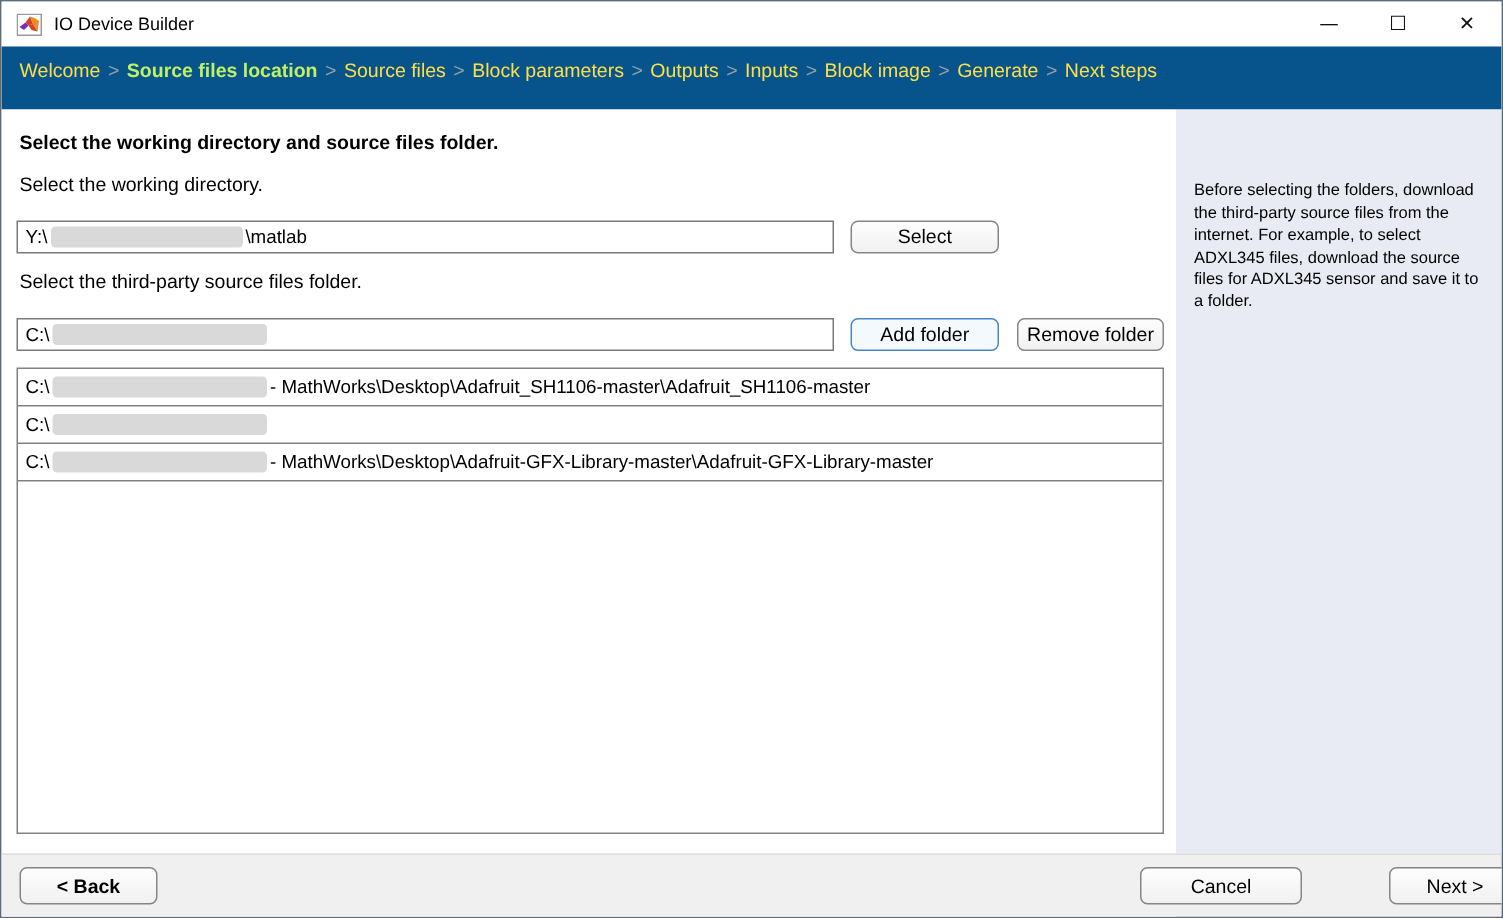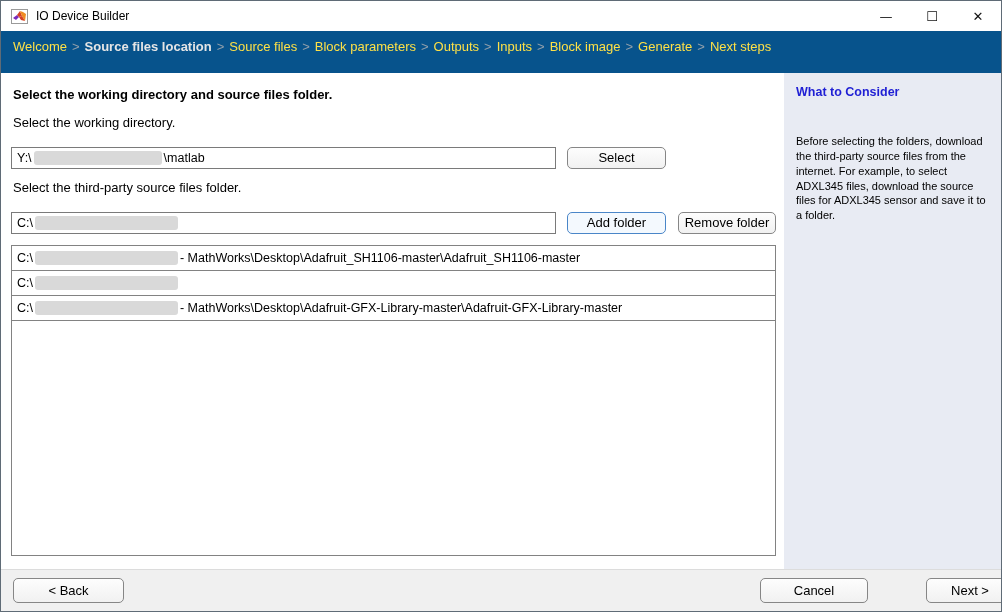--- a/index.html
+++ b/index.html
@@ -25,21 +25,21 @@
     font-family: "DejaVu Sans", sans-serif;
   }
 
   
   .breadcrumb-bar {
     position: absolute; top: 30px; left: 0; width: 100%; height: 42px;
     background: #07538c; padding: 8px 0 0 12px; font-size: 13px;
     white-space: nowrap;
   }
   .crumb { color: #fde047; }
-  .crumb.active { color: #e5e5e5; font-weight: bold; }
+  .crumb.active { color: #bef264; font-weight: bold; }
   .crumb-sep { color: #93a0ab; margin: 0 5px; }
 
   
   .content {
     position: absolute; top: 72px; left: 0; width: 783px; height: 608px;
     background: #ffffff;
   }
   .heading { position: absolute; left: 12px; top: 14px; font-size: 13px; font-weight: bold; color: #000; }
   .label-1 { position: absolute; left: 12px; top: 42px; font-size: 13px; color: #000; }
   .label-2 { position: absolute; left: 12px; top: 107px; font-size: 13px; color: #000; }
@@ -86,21 +86,21 @@
   }
   .sidebar-title { color: #1f1fd4; font-size: 12.5px; font-weight: bold; margin-bottom: 7px; }
   .sidebar-body { color: #000; font-size: 11px; line-height: 1.35; margin-top: 35px; }
 
   
   .footer {
     position: absolute; top: 568px; left: 0; width: 100%; height: 44px;
     background: #f0f0f0; border-top: 1px solid #dcdcdc;
   }
   .footer .btn { top: 8px; height: 25px; line-height: 23px; }
-  .back-btn { left: 12px; width: 111px; }
+  .back-btn { left: 12px; width: 92px; font-weight: bold; }
   .cancel-btn { left: 759px; width: 108px; }
   .next-btn { left: 912px; width: 88px; margin-left: 13px; }
 </style>
 </head>
 <body>
 
 <div class="window">
 
   <div class="titlebar">
     <span class="app-icon">
@@ -156,21 +156,20 @@
       </div>
       <div class="folder-row">
         <span class="path-part">C:\</span>
           <span class="redacted w2"></span>
           <span class="path-part">- MathWorks\Desktop\Adafruit-GFX-Library-master\Adafruit-GFX-Library-master</span>
       </div>
     </div>
   </div>
 
   <div class="sidebar">
-    <div class="sidebar-title">What to Consider</div>
     <div class="sidebar-body">Before selecting the folders, download the third-party source files from the internet. For example, to select ADXL345 files, download the source files for ADXL345 sensor and save it to a folder.</div>
   </div>
 
   <div class="footer">
     <button class="btn back-btn">&lt; Back</button>
     <button class="btn cancel-btn">Cancel</button>
     <button class="btn next-btn">Next &gt;</button>
   </div>
 
 </div>

